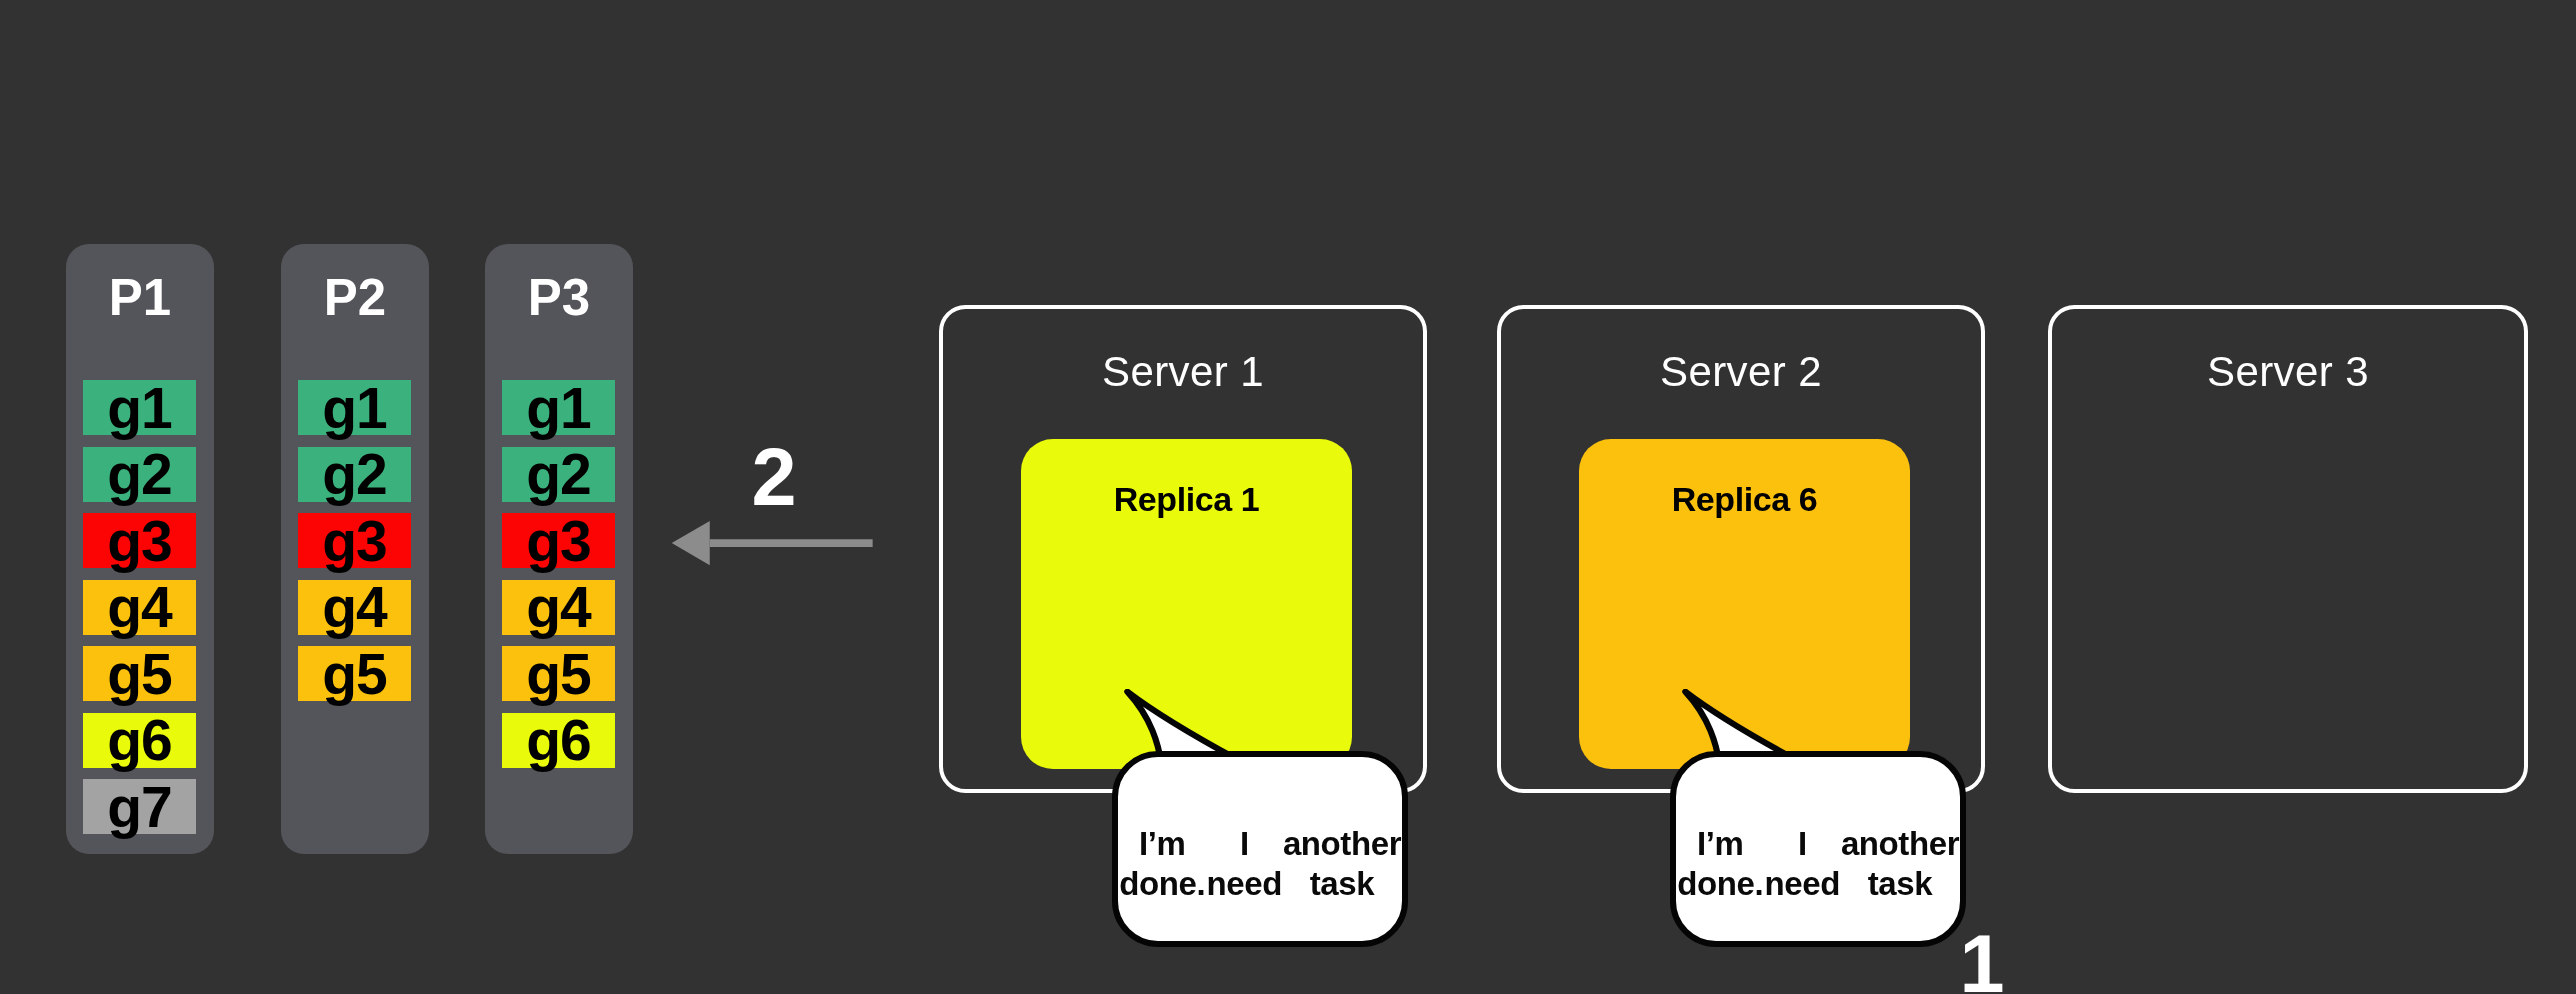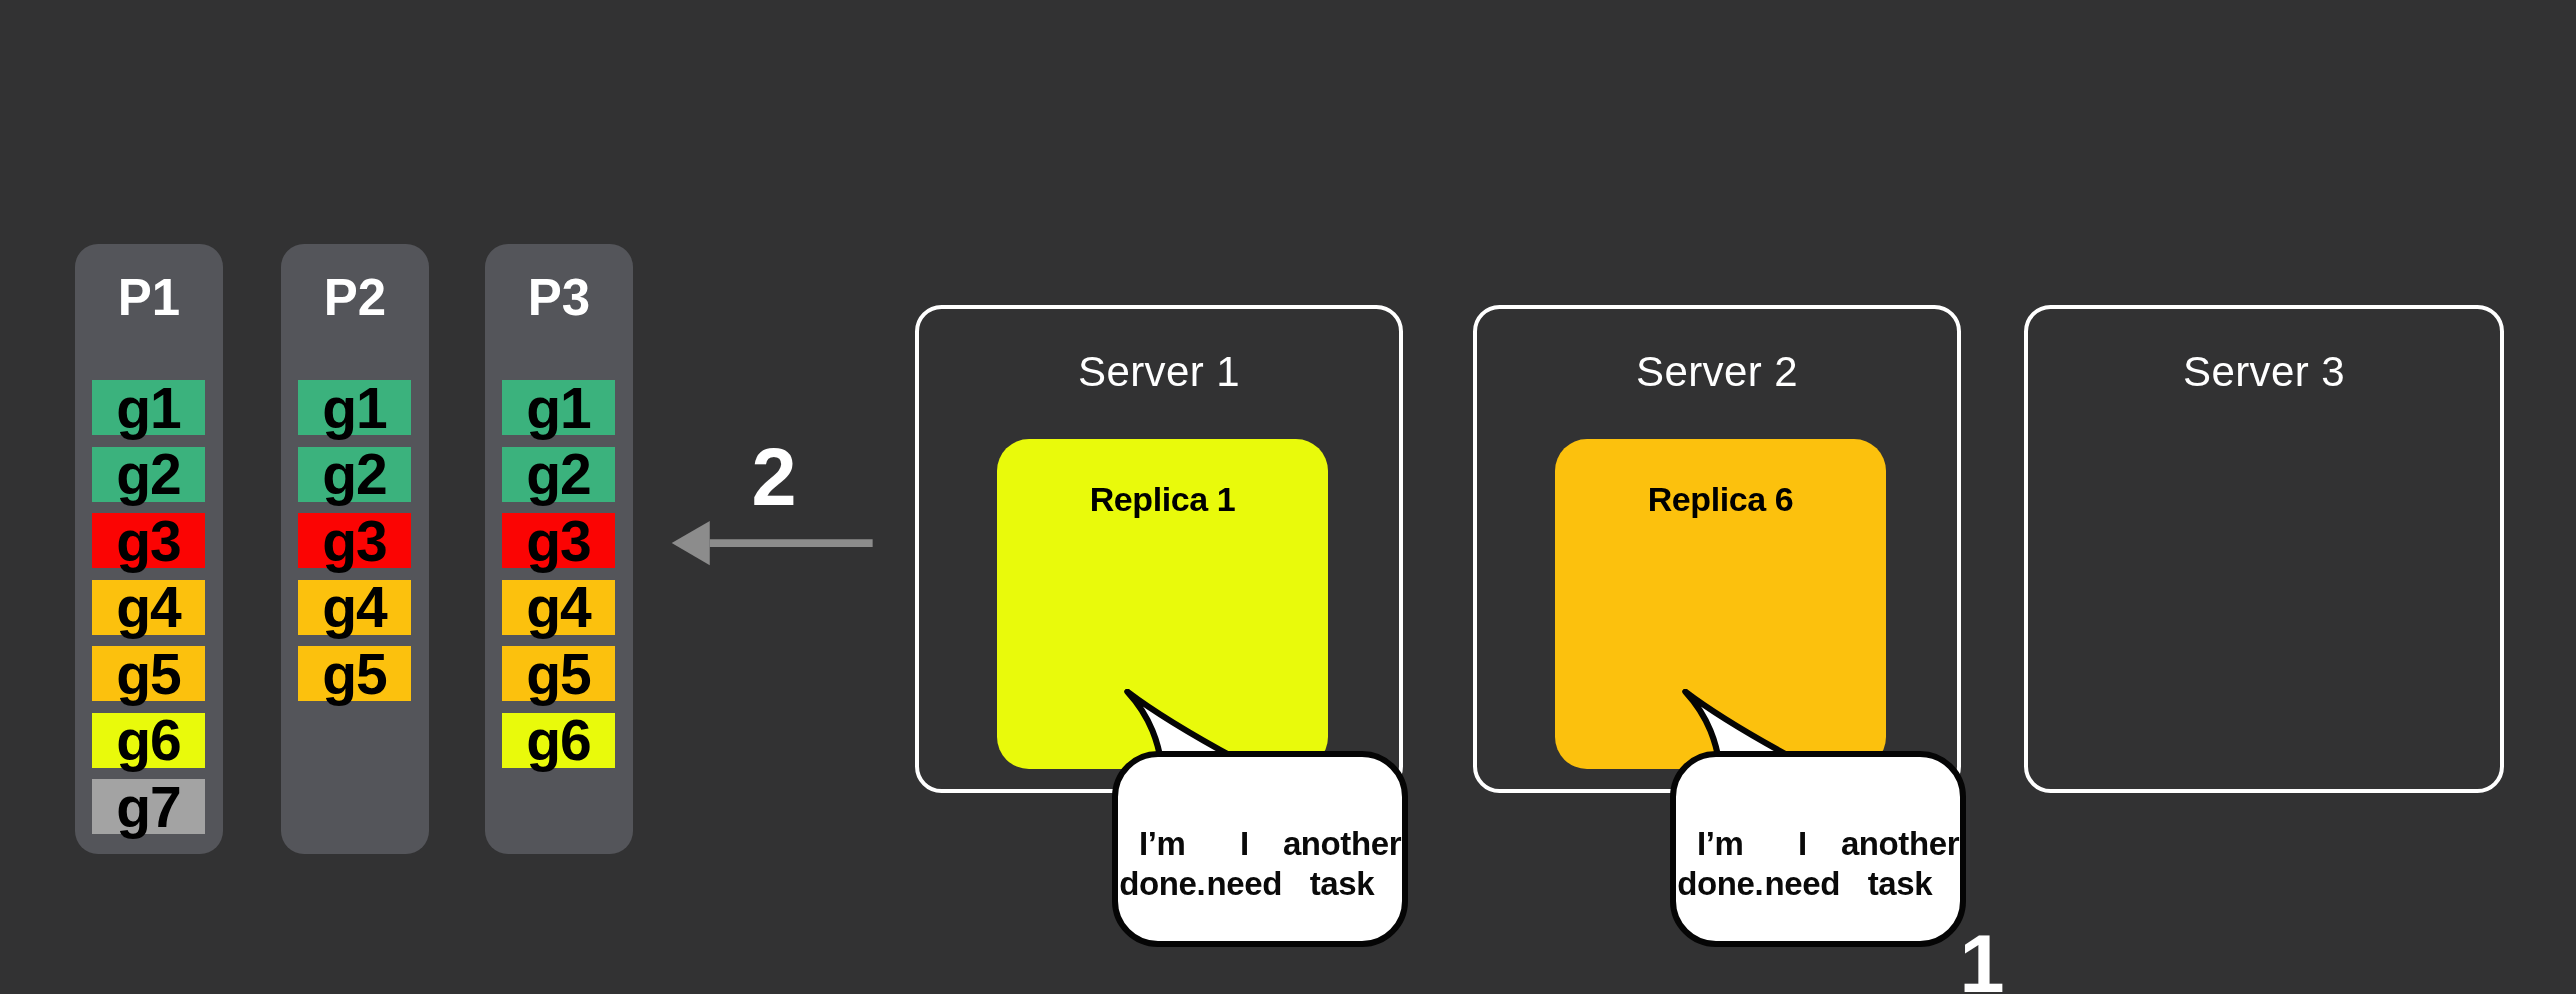--- a/index.html
+++ b/index.html
@@ -8,39 +8,39 @@
     position:relative;overflow:hidden;
     background:#323233;
     font-family:"Liberation Sans","DejaVu Sans",sans-serif;
   }
 
   
   .panel{
     position:absolute;top:244px;width:148px;height:610px;
     background:#54555A;border-radius:23px;
   }
-  .panel.p1{left:75px;}
+  .panel.p1{left:66px;}
   .panel.p2{left:281px;}
   .panel.p3{left:485px;}
   .panel-title{
     height:94px;display:flex;align-items:center;justify-content:center;
     padding-top:12.4px;box-sizing:border-box;
     color:#ffffff;font-size:51px;font-weight:700;letter-spacing:0px;
   }
   .cells{position:absolute;left:17px;top:136px;width:93px;}
   .cell{
     width:113px;height:55px;margin-bottom:11.5px;
     display:flex;align-items:center;justify-content:center;
     color:#000;font-size:57px;font-weight:700;letter-spacing:-0.9px;
   }
 
   
   .server{
     position:absolute;top:305px;width:488px;height:488px;
-    border:4.4px solid #ffffff;border-radius:26.5px;box-sizing:border-box;
+    border:4.4px solid #ffffff;border-radius:26.5px;box-sizing:border-box;margin-left:24px;
   }
   .server.s1{left:915px;}
   .server.s2{left:1473px;}
   .server.s3{left:2024px;width:480px;}
   .server-title{
     height:125px;display:flex;align-items:center;justify-content:center;
     color:#ffffff;font-size:42px;font-weight:500;letter-spacing:0.4px;
   }
   .replica{
     position:absolute;left:78px;top:130px;width:331px;height:330px;

